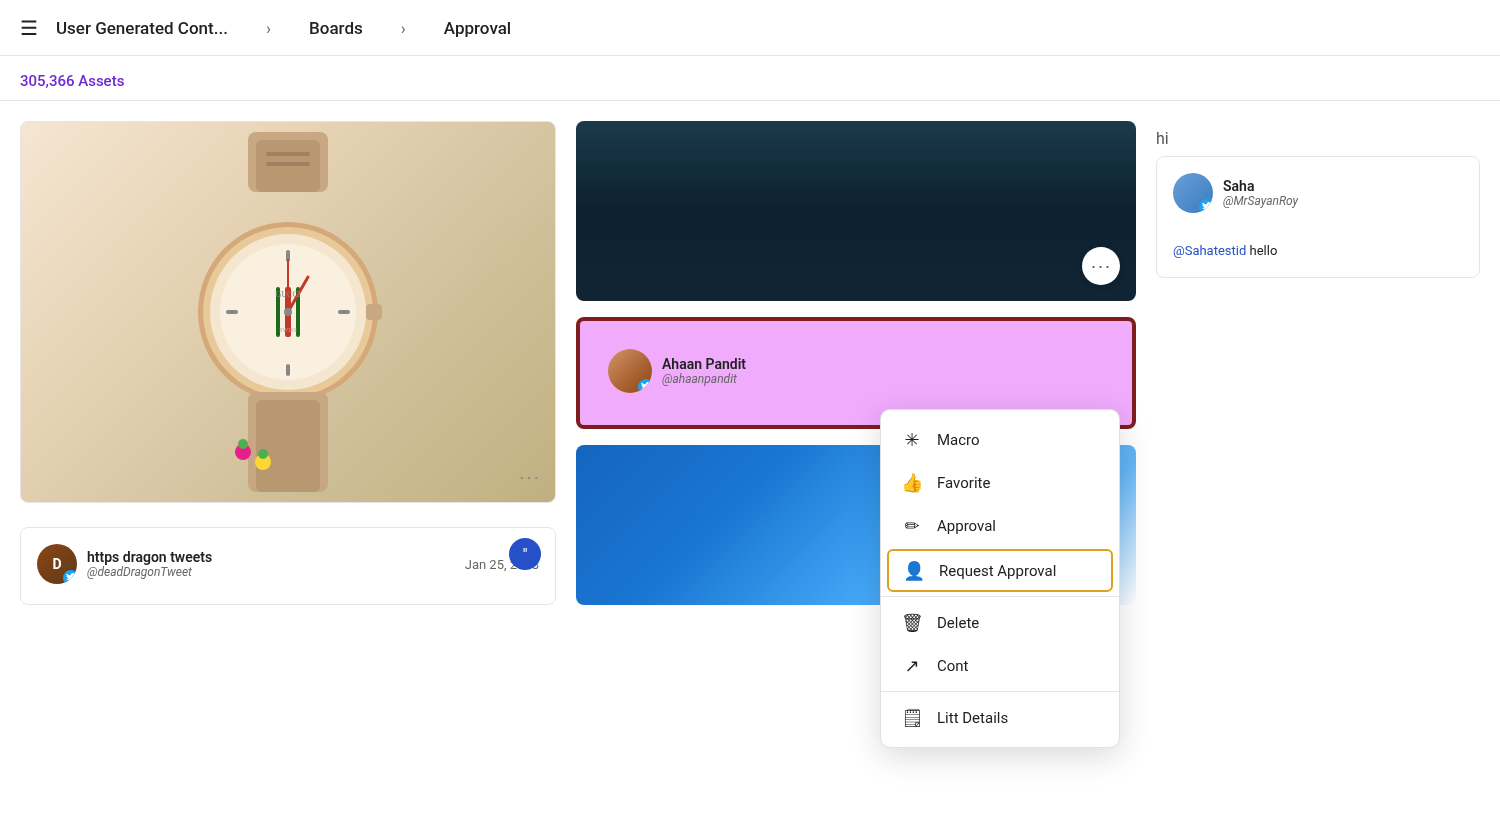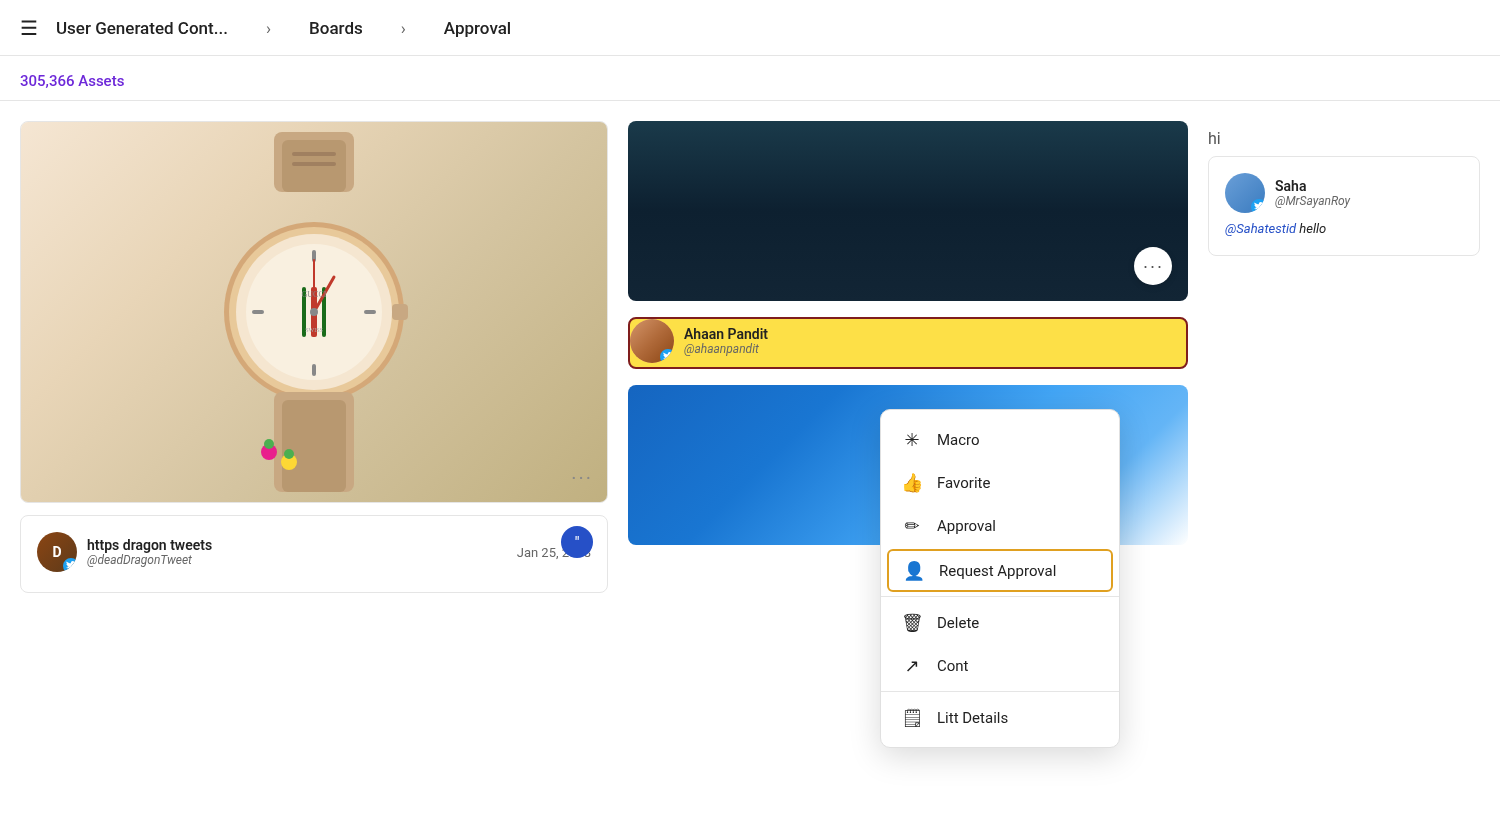--- a/index.html
+++ b/index.html
@@ -53,25 +53,25 @@
       display: flex;
       gap: 0;
       padding: 20px;
       position: relative;
       height: calc(826px - 56px - 50px);
       overflow: hidden;
     }
 
     
     .col-left {
-      width: 588px;
+      width: 536px;
       flex-shrink: 0;
       display: flex;
       flex-direction: column;
-      gap: 12px;
+      gap: 24px;
       margin-right: 20px;
     }
 
     
     .watch-card {
       background: #f7f7f7;
       border: 1px solid #e5e5e5;
       border-radius: 8px;
       overflow: hidden;
       position: relative;
@@ -217,24 +217,24 @@
       justify-content: center;
       cursor: pointer;
       font-size: 18px;
       color: #555;
       letter-spacing: 1px;
       box-shadow: 0 2px 6px rgba(0,0,0,0.15);
     }
 
     
     .ahaan-card {
-      background: #fde047;
-      border: 2px solid #7f1d1d;
+      background: #f0abfc;
+      border: 4px solid #7f1d1d;
       border-radius: 8px;
-      padding: 0;
+      padding: 28px;
       position: relative;
     }
     .ahaan-avatar {
       background: linear-gradient(135deg, #e8a87c 0%, #c97b4b 100%);
       width: 44px;
       height: 44px;
       border-radius: 50%;
       display: flex;
       align-items: center;
       justify-content: center;
@@ -246,22 +246,21 @@
       width: 44px;
       height: 44px;
       background: linear-gradient(135deg, #d4956a 0%, #b06a3a 50%, #8B4513 100%);
       border-radius: 50%;
     }
 
     .tweet-text {
       font-size: 13px;
       color: #222;
       line-height: 1.5;
-      margin-top: 6px;
-      font-style: italic;
+      margin-top: 28px;
     }
     .tweet-link {
       color: #2650c7;
       text-decoration: none;
       font-size: 13px;
     }
 
     
     .blue-card {
       background: #1a6bb5;

